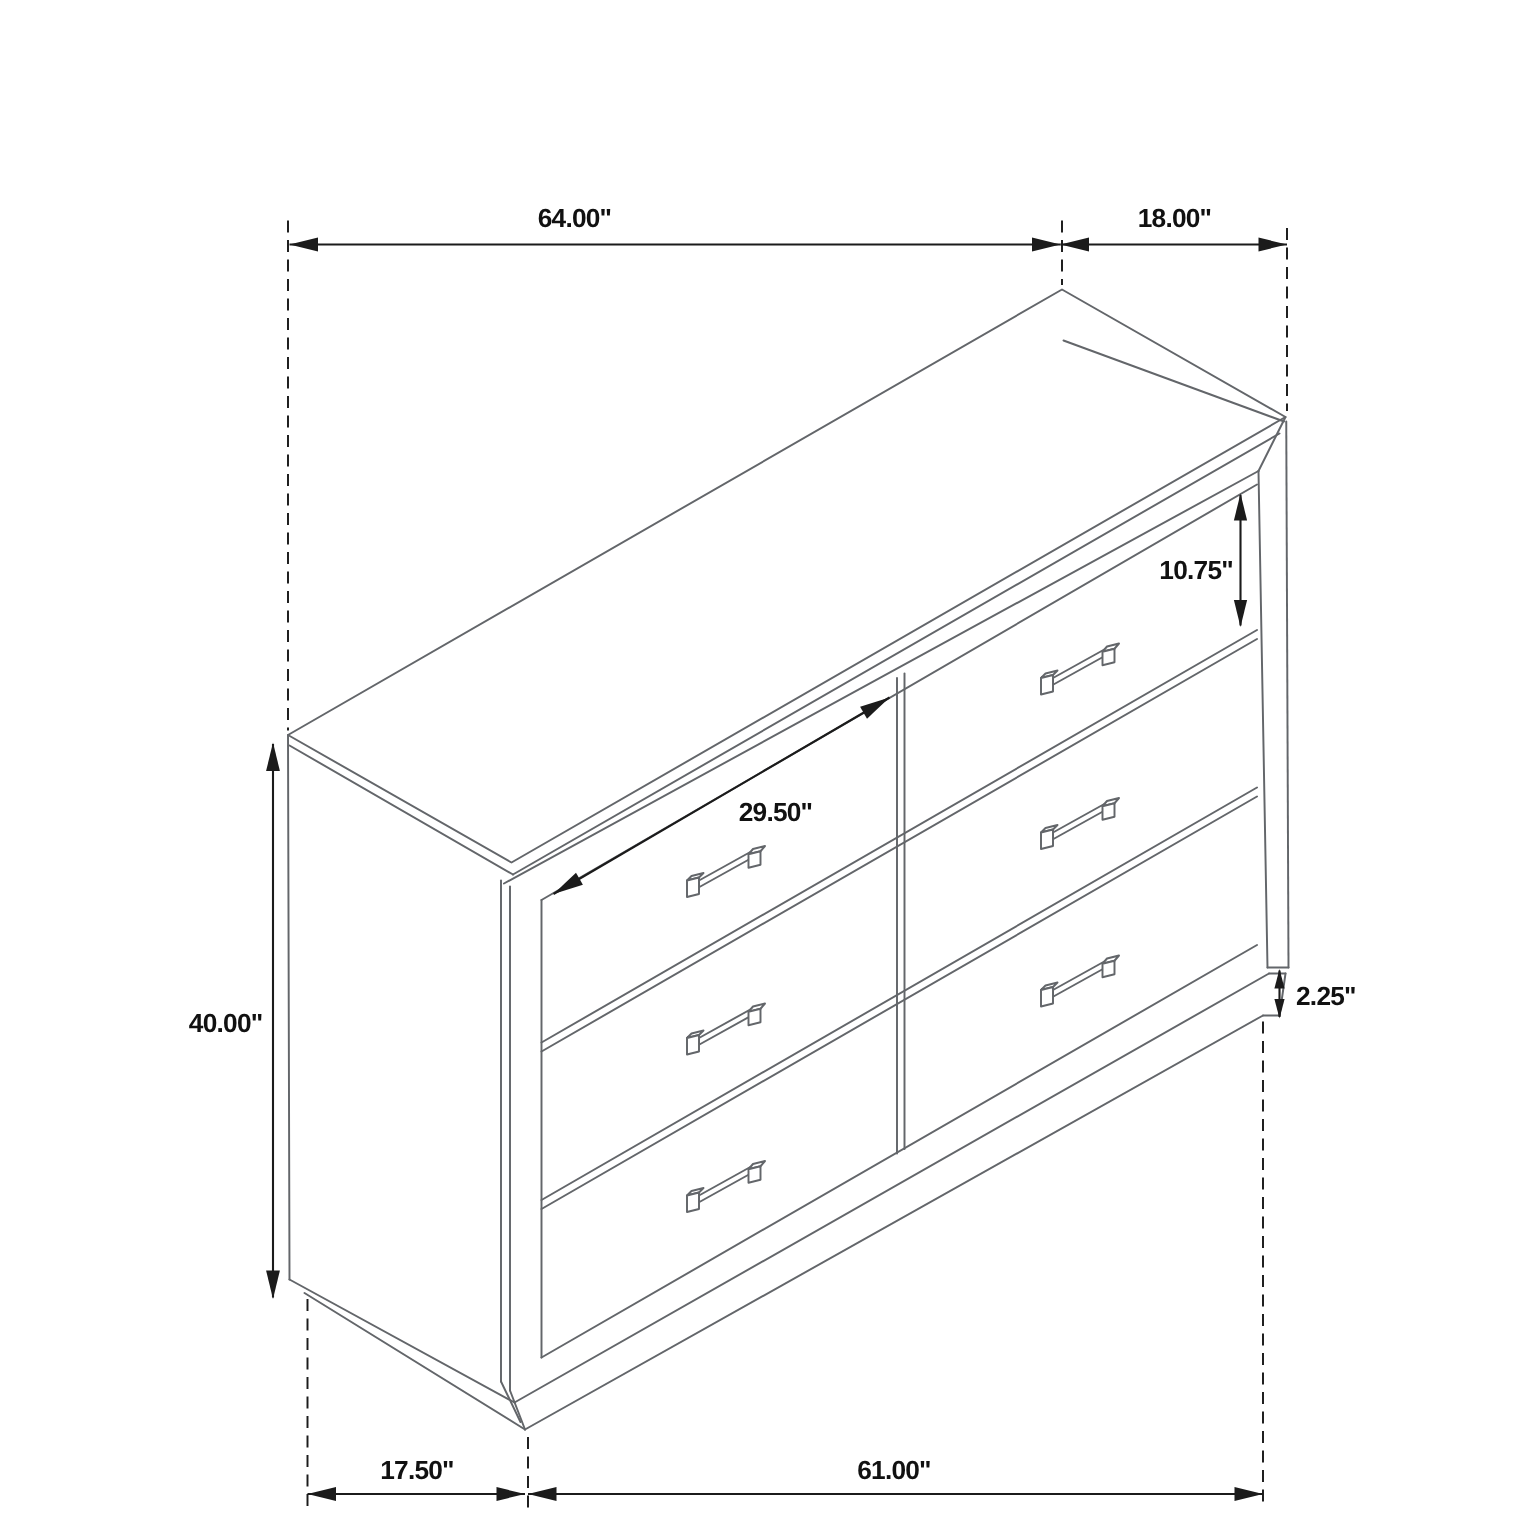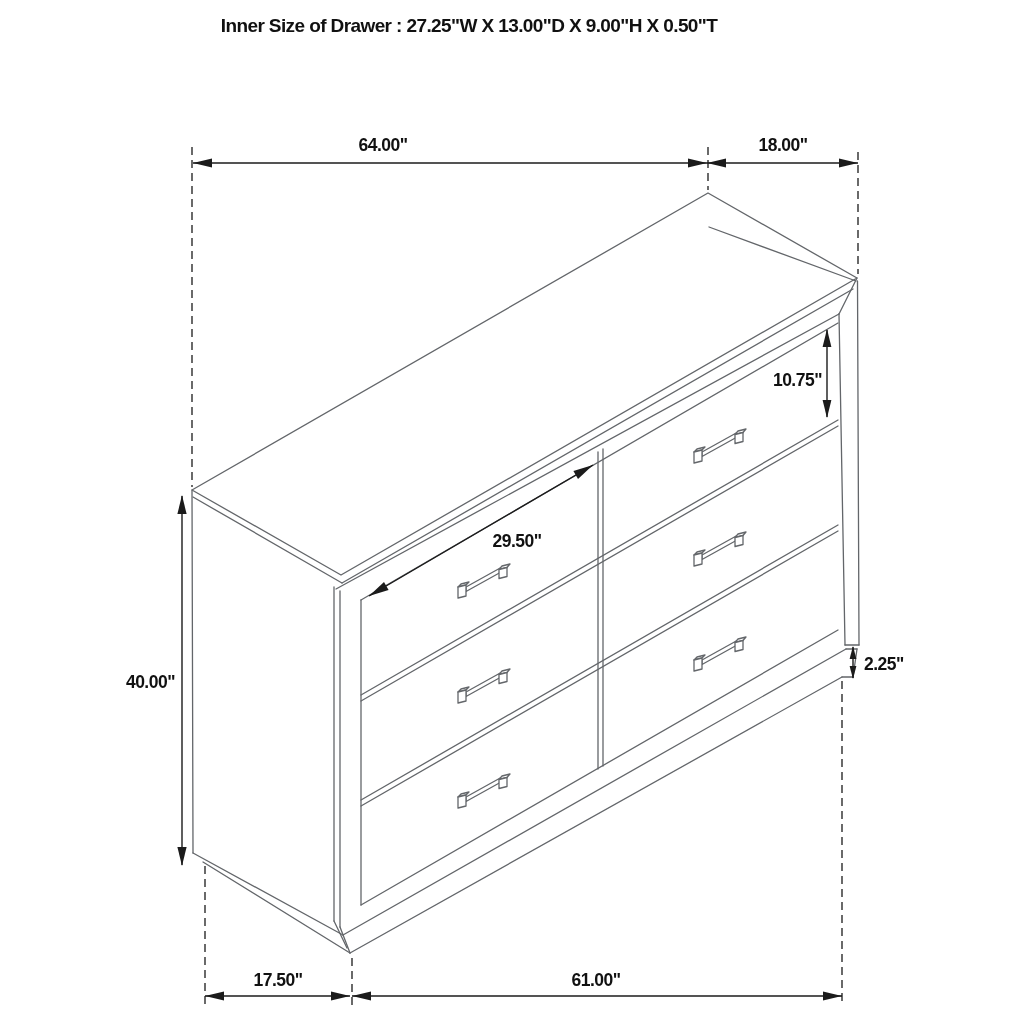--- a/index.html
+++ b/index.html
@@ -68,21 +68,20 @@
     font-weight: bold;
     letter-spacing: -0.5px;
     fill: #111111;
   }
 </style>
 </head>
 <body>
 
 <div class="canvas">
 
-  <div class="title">Inner Size of Drawer : 27.25"W X 13.00"D X 9.00"H X 0.50"T</div>
 
   <svg class="drawing" viewBox="0 0 1024 1024">
 
     <defs>
       <g id="handle">
         <path class="furn-fill" d="M8,3 L44,-17 L44,-12.5 L8,7.5 Z"></path>
         <path class="furn-fill" d="M0,3 L3,0 L11,-2 L8,1 Z"></path>
         <path class="furn-fill" d="M0,3 L8,1 L8,12 L0,14 Z"></path>
         <path class="furn-fill" d="M41,-14.5 L44,-18 L52,-20 L49,-16.5 Z"></path>
         <path class="furn-fill" d="M41,-14.5 L49,-16.5 L49,-7.5 L41,-5.5 Z"></path>

